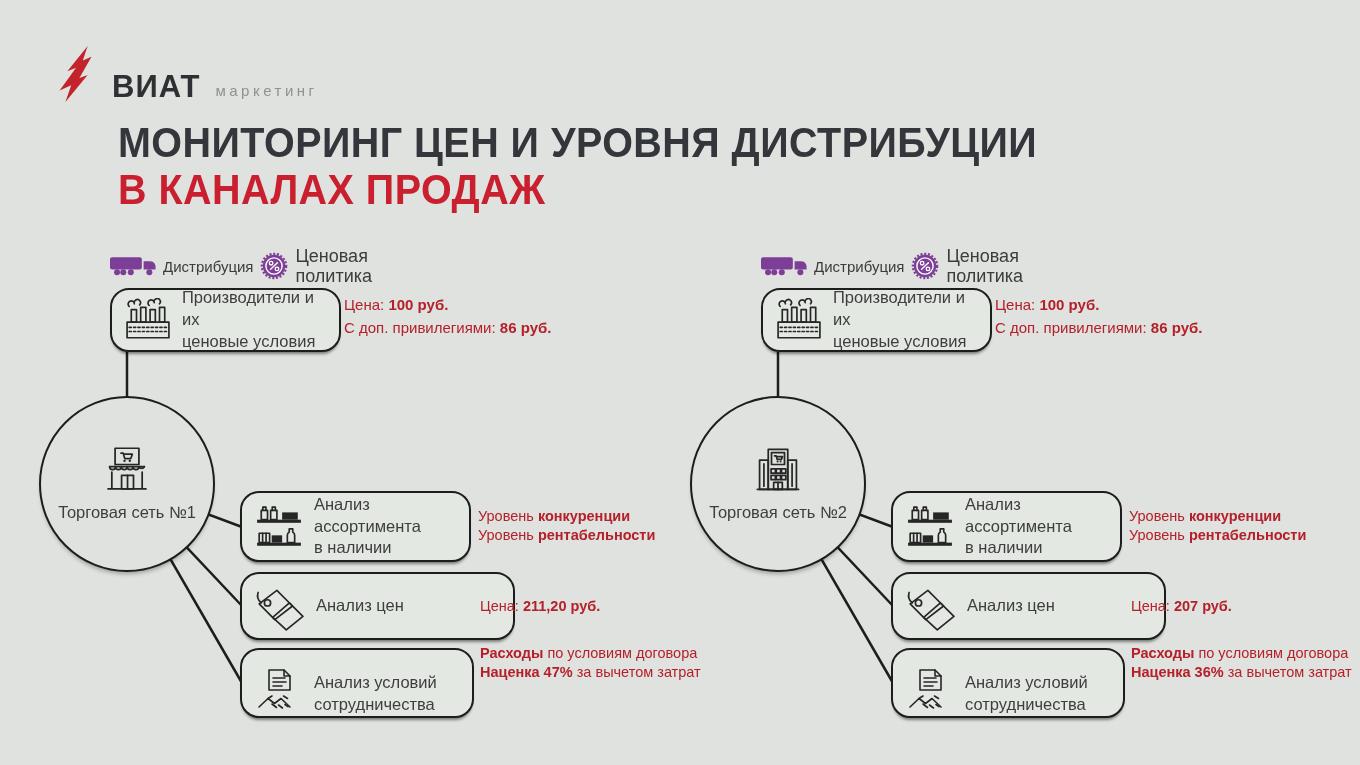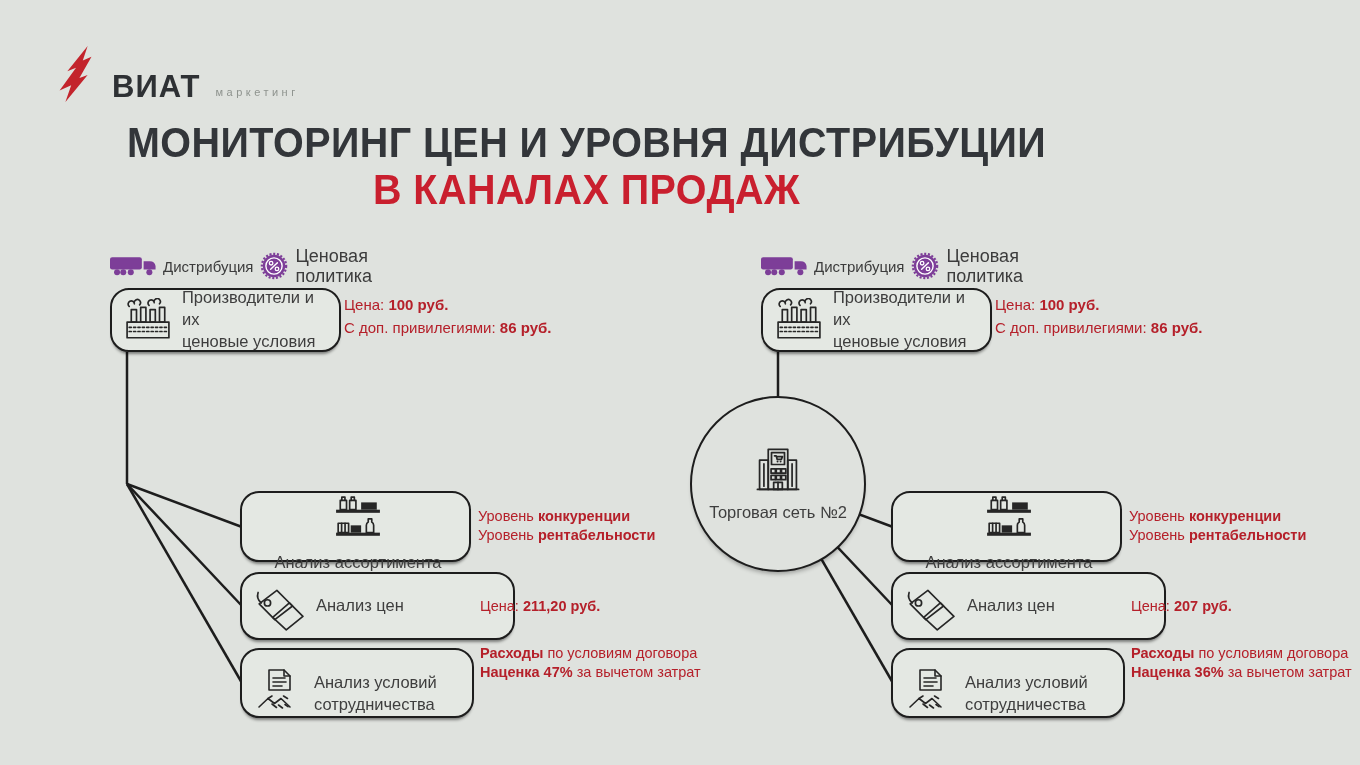--- a/index.html
+++ b/index.html
@@ -6,43 +6,43 @@
   body{
     width:1360px;height:765px;position:relative;overflow:hidden;
     background:#dfe2de;
     font-family:"Liberation Sans","DejaVu Sans",sans-serif;
     -webkit-font-smoothing:antialiased;
   }
   
   .logo-row{position:absolute;left:57px;top:46px;display:flex;align-items:flex-end;gap:15px;}
   .logo-arrow{width:40px;height:58px;margin-bottom:-2px;}
   .brand{font-size:31px;font-weight:800;color:#2e3134;letter-spacing:1px;line-height:1;}
-  .brand-sub{font-size:11px;color:#8e938e;letter-spacing:3.5px;line-height:1;margin-bottom:4px;}
-  .page-title{position:absolute;left:127px;top:119px;text-align:center;}
+  .brand-sub{font-size:15px;color:#8e938e;letter-spacing:3.5px;line-height:1;margin-bottom:4px;}
+  .page-title{position:absolute;left:118px;top:119px;}
   .title-line{font-size:42px;font-weight:800;line-height:47px;white-space:nowrap;
     transform:scaleX(0.94);transform-origin:left;letter-spacing:0.5px;}
   .title-line.l1{color:#33363a;}
   .title-line.l2{color:#c91f2e;}
 
   
   .channel{position:absolute;top:240px;width:680px;height:525px;}
   .ch0{left:0;} .ch1{left:651px;}
   .connectors{position:absolute;left:0;top:0;z-index:0;}
   .connectors line{stroke:#1d1d1d;stroke-width:2.5;}
 
   .dist-row{position:absolute;left:110px;top:6px;display:flex;align-items:center;gap:7px;z-index:2;}
   .dist-label{font-size:15px;color:#3c3c3c;}
   .pricing-label{font-size:18px;color:#3c3c3c;line-height:1.12;}
 
   .dbox{position:absolute;box-sizing:border-box;background:#e4e8e3;border:2.5px solid #1d1d1d;
     border-radius:19px;display:flex;align-items:center;gap:11px;padding:0 8px 0 13px;
     box-shadow:0 4px 3px -2px rgba(0,0,0,0.45);z-index:2;}
   .dbox .txt{font-size:16.5px;color:#3e3e3e;line-height:1.33;}
   .producer-box{left:110px;top:48px;width:231px;height:64px;}
-  .assortment-box{left:240px;top:251px;width:231px;height:71px;flex-direction:column;}
+  .assortment-box{left:240px;top:251px;width:231px;height:71px;}
   .price-box{left:240px;top:332px;width:275px;height:68px;}
   .terms-box{left:240px;top:408px;width:234px;height:70px;align-items:flex-end;}
 
   .network-circle{position:absolute;left:39px;top:156px;width:176px;height:176px;box-sizing:border-box;
     border:2.5px solid #1d1d1d;border-radius:50%;background:#dfe2de;z-index:1;
     display:flex;flex-direction:column;align-items:center;justify-content:center;gap:7px;
     box-shadow:0 4px 4px -2px rgba(0,0,0,0.3);}
   .network-label{font-size:16.5px;color:#3e3e3e;}
 
   .note{position:absolute;color:#b5202a;font-size:14.5px;line-height:1.3;z-index:2;white-space:nowrap;}
@@ -120,20 +120,35 @@
       <span>Производители и их</span><br>
       <span>ценовые условия</span>
     </div>
   </div>
 
   <div class="note producer-note">
     <span>Цена: </span><b>100 руб.</b><br>
     <span>С доп. привилегиями: </span><b>86 руб.</b>
   </div>
 
+  <div class="network-circle">
+    <svg width="52" height="50" viewBox="0 0 48 46">
+      <rect class="ln" x="13" y="2" width="22" height="15"></rect>
+      <path class="ln" d="M18.5,6.5 h2 l1.4,5 h5.6 l1.4,-4 h-7.6"></path>
+      <circle class="fl" cx="21.7" cy="13.6" r="1.1"></circle>
+        <circle class="fl" cx="26.6" cy="13.6" r="1.1"></circle>
+      <line class="ln" x1="8" y1="19" x2="40" y2="19"></line>
+      <path class="ln" d="M8,19 a2.7,2.7 0 0 0 5.4,0 a2.7,2.7 0 0 0 5.4,0 a2.7,2.7 0 0 0 5.4,0 a2.7,2.7 0 0 0 5.4,0 a2.7,2.7 0 0 0 5.4,0 a2.7,2.7 0 0 0 5.0,0"></path>
+      <path class="ln" d="M10,24 v15 M38,24 v15"></path>
+      <line class="ln" x1="6.5" y1="39.5" x2="41.5" y2="39.5" stroke-width="2.2"></line>
+      <rect class="ln" x="19" y="27" width="11" height="12.5"></rect>
+      <line class="ln" x1="24.5" y1="27" x2="24.5" y2="39.5"></line>
+    </svg>
+    <div class="network-label">Торговая сеть №1</div>
+  </div>
 
   <div class="dbox assortment-box">
     <svg class="icon" width="48" height="48" viewBox="0 0 46 46">
       <rect class="fl" x="2" y="16" width="42" height="3"></rect>
       <rect class="ln" x="6" y="7" width="6" height="9"></rect>
         <path class="ln" d="M7.5,7 v-3 h3 v3"></path>
       <rect class="ln" x="15" y="7" width="6" height="9"></rect>
         <path class="ln" d="M16.5,7 v-3 h3 v3"></path>
       <rect class="fl" x="26" y="9" width="15" height="7"></rect>
       <rect class="fl" x="2" y="38" width="42" height="3"></rect>

